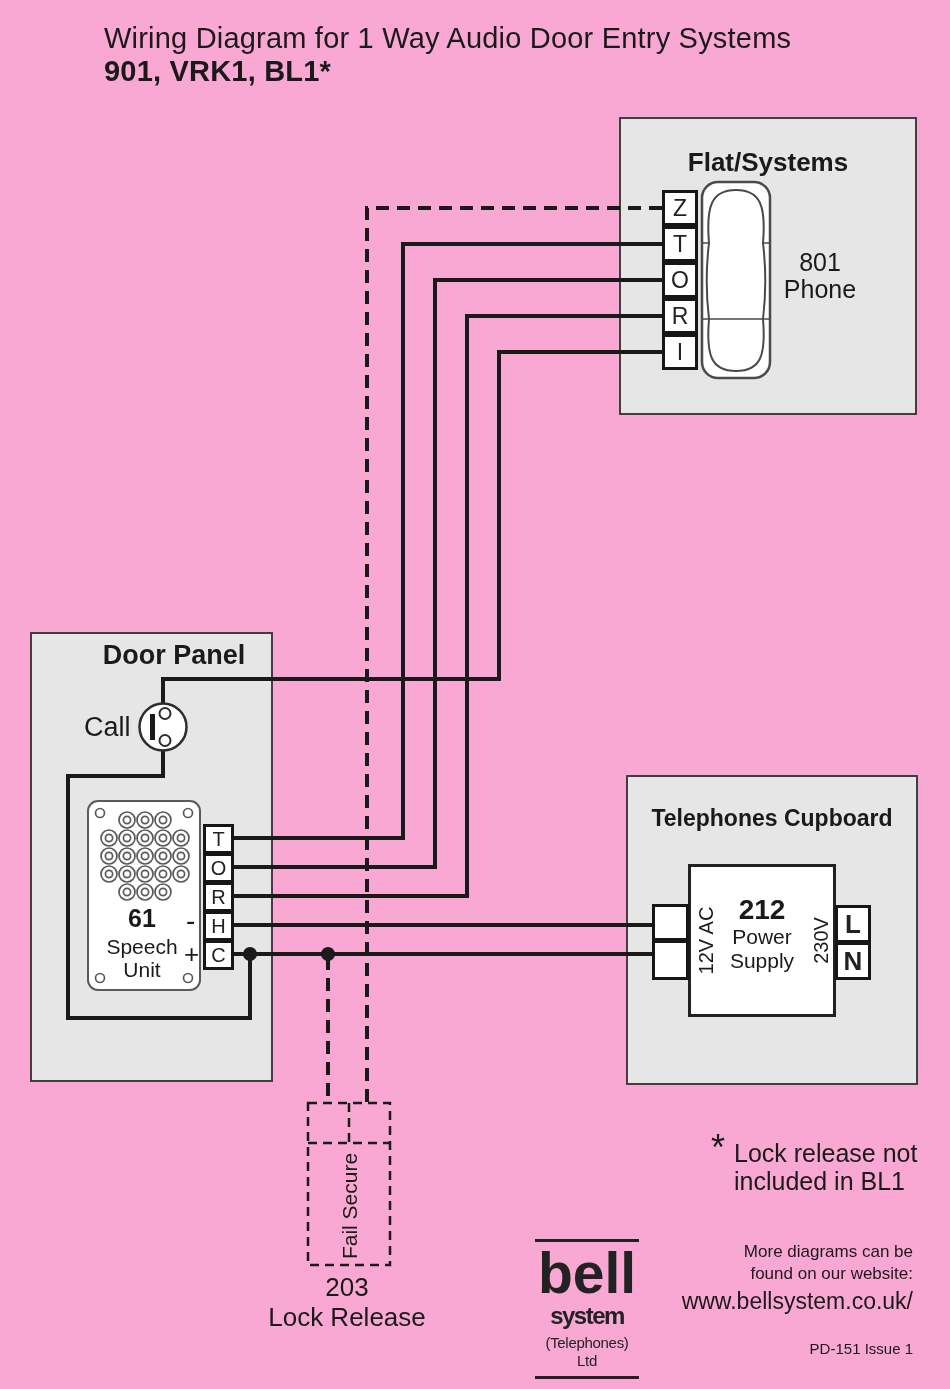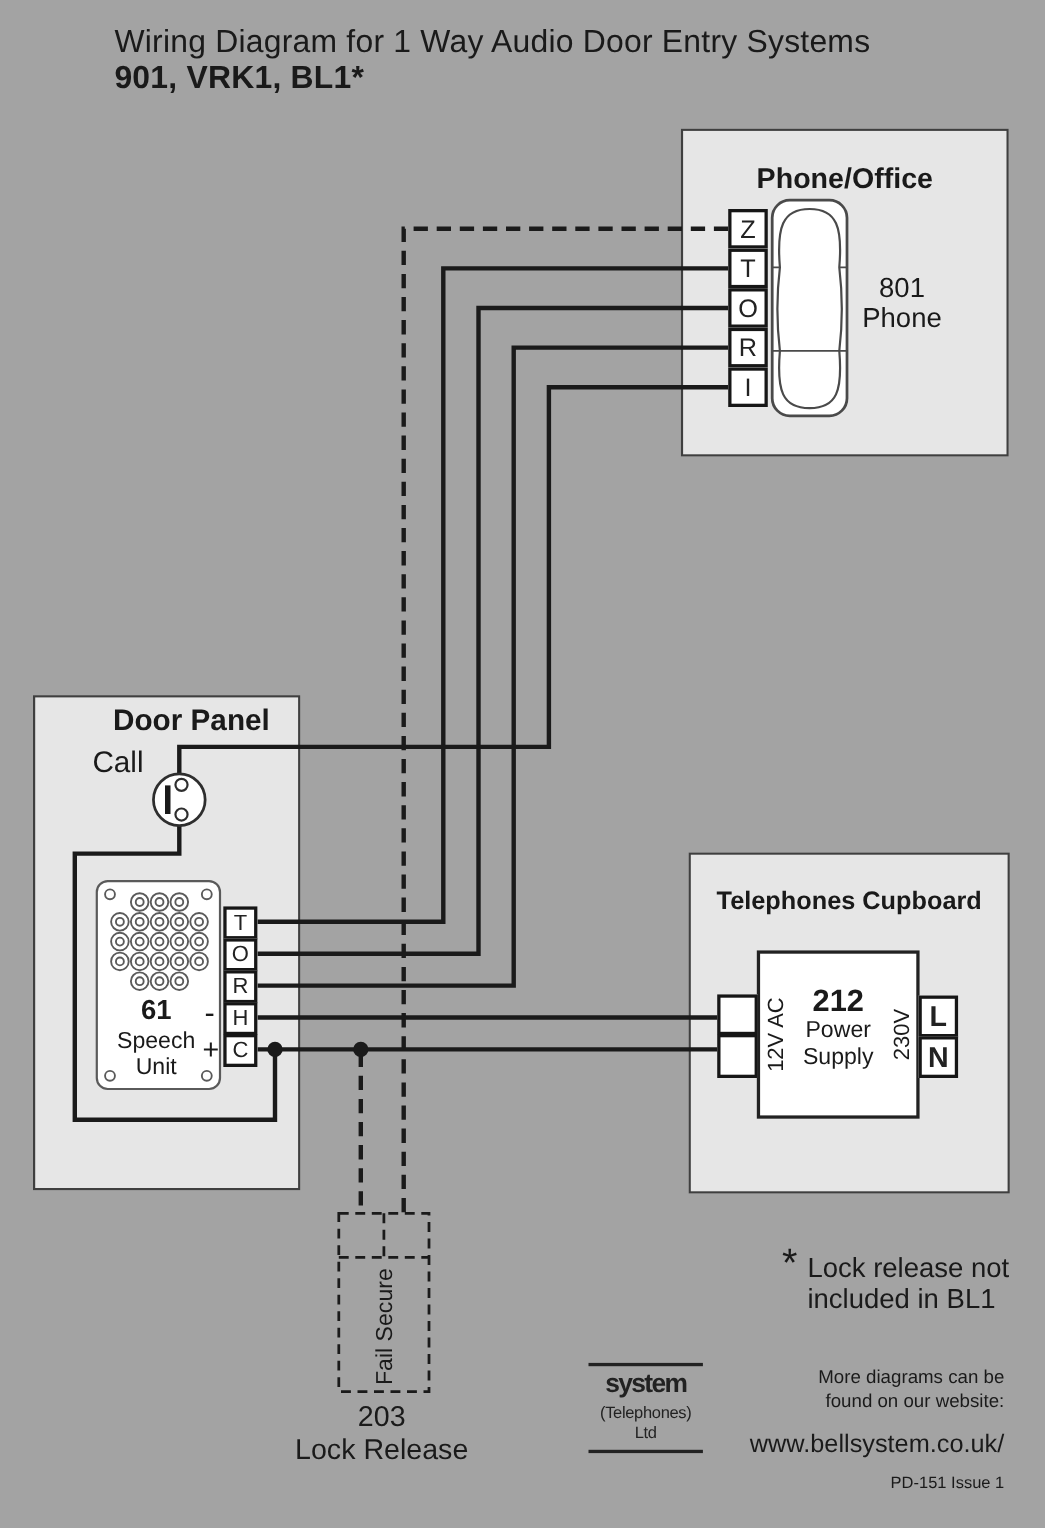--- a/index.html
+++ b/index.html
@@ -1,17 +1,17 @@
 <!DOCTYPE html>
 <html><head>
 <meta charset="utf-8">
 <style>
   html,body { margin:0; padding:0; background:#fff; }
   .page {
-    position:relative; width:950px; height:1389px; background:#a3a3a3;
+    position:relative; width:950px; height:1389px; background:#f9a8d4;
     font-family:"Liberation Sans", sans-serif; color:#1a1a1a; overflow:hidden;
   }
   .gray-box { position:absolute; background:#e6e6e6; border:2px solid #3f3f3f; box-sizing:border-box; z-index:1; }
   .svg-layer { position:absolute; left:0; top:0; z-index:2; }
   .lbl { position:absolute; z-index:3; white-space:nowrap; }
   .center { text-align:center; }
   .bold { font-weight:bold; }
   .title1 { font-size:29px; letter-spacing:0.2px; }
   .title2 { font-size:29px; font-weight:bold; letter-spacing:0.2px; }
   .box-title { font-weight:bold; }
@@ -24,21 +24,21 @@
   .fo-term  { left:662px; width:36px; height:36px; font-size:23px; }
   .dp-term  { left:203px; width:31px; height:30px; font-size:20px; }
   .ec-term  { background:#fff; border:3px solid #161616; }
   .psu-box  { position:absolute; z-index:3; background:#fff; border:3px solid #222; box-sizing:border-box; }
   .rot { position:absolute; z-index:4; transform:rotate(-90deg); white-space:nowrap; text-align:center; }
   .footnote { position:absolute; z-index:3; display:flex; }
   .footnote .ast { font-size:36px; line-height:30px; margin-right:9px; position:relative; top:-6px; }
   .footnote .fn-lines { font-size:25px; line-height:28px; }
   .website { position:absolute; z-index:3; text-align:right; }
   .website .wline { font-size:17px; line-height:22px; }
-  .website .wurl { font-size:23px; line-height:26px; margin-top:14px; }
+  .website .wurl { font-size:23px; line-height:26px; margin-top:3px; }
   .pdref { position:absolute; z-index:3; font-size:15px; text-align:left;padding-left:20px; }
   .logo { position:absolute; z-index:3; width:104px; text-align:center; color:#222; }
   .logo .rule { border-top:3px solid #222; width:100%; }
   .logo .l1 { font-size:57px; font-weight:bold; line-height:54px; margin-top:4px; letter-spacing:0px; }
   .logo .l2 { font-size:24px; font-weight:bold; line-height:32px; letter-spacing:-1.5px; }
   .logo .l3 { font-size:15px; line-height:18px; margin:2px 0 6px 0; letter-spacing:-0.3px; }
 </style>
 </head>
 <body>
 
@@ -131,33 +131,33 @@
       <path stroke-width="2" d="M709,243 C706,207 711,190 736,190 C761,190 766,207 763,243 C766,268 766,294 763,319 C766,355 761,371 736,371 C711,371 706,355 709,319 C706,294 706,268 709,243 Z"></path>
       <path stroke-width="1.6" d="M709,319 H763 M702,243 H709 M763,243 H770 M702,319 H709 M763,319 H770"></path>
     </g>
 
     <g stroke="#1a1a1a" stroke-width="2.5" fill="none" stroke-dasharray="9 6">
       <rect x="308" y="1103" width="82" height="162"></rect>
       <path d="M308,1143 H390 M349,1103 V1143"></path>
     </g>
   </svg>
 
-  <div class="lbl box-title center" style="left:619px; top:147px; width:298px; font-size:26px;">Phone/Office</div>
+  <div class="lbl box-title center" style="left:619px; top:147px; width:298px; font-size:26px;">Flat/Systems</div>
   <div class="term fo-term" style="top:190px;">Z</div>
   <div class="term fo-term" style="top:226px;">T</div>
   <div class="term fo-term" style="top:262px;">O</div>
   <div class="term fo-term" style="top:298px;">R</div>
   <div class="term fo-term" style="top:334px;">I</div>
   <div class="lbl center" style="left:775px; top:249px; width:90px; font-size:25px; line-height:27px;">
     <div>801</div>
     <div>Phone</div>
   </div>
 
   <div class="lbl box-title center" style="left:30px; top:640px; width:288px; font-size:27px;">Door Panel</div>
-  <div class="lbl" style="left:84px; top:678px; font-size:27px;">Call</div>
+  <div class="lbl" style="left:84px; top:712px; font-size:27px;">Call</div>
   <div class="lbl center" style="left:92px; top:905px; width:100px; z-index:3;">
     <div class="bold" style="font-size:25px; line-height:27px;text-align:center;">61</div>
     <div style="font-size:21px; line-height:23px; margin-top:3px;">Speech</div>
     <div style="font-size:21px; line-height:23px;">Unit</div>
   </div>
   <div class="lbl" style="left:186px; top:906px; font-size:28px; line-height:30px;">-</div>
   <div class="lbl" style="left:184px; top:939px; font-size:26px; line-height:30px;">+</div>
   <div class="term dp-term" style="top:824px;">T</div>
   <div class="term dp-term" style="top:853px;">O</div>
   <div class="term dp-term" style="top:882px;">R</div>
@@ -195,18 +195,19 @@
   <div class="website" style="right:37px; top:1241px;">
     <div class="wline">More diagrams can be</div>
     <div class="wline">found on our website:</div>
     <div class="wurl">www.bellsystem.co.uk/</div>
   </div>
 
   <div class="pdref" style="right:37px; top:1340px;">PD-151 Issue 1</div>
 
   <div class="logo" style="left:535px; top:1239px;">
     <div class="rule"></div>
+    <div class="l1">bell</div>
     <div class="l2">system</div>
     <div class="l3">(Telephones) Ltd</div>
     <div class="rule"></div>
   </div>
 
 </div>
 
 </body></html>

